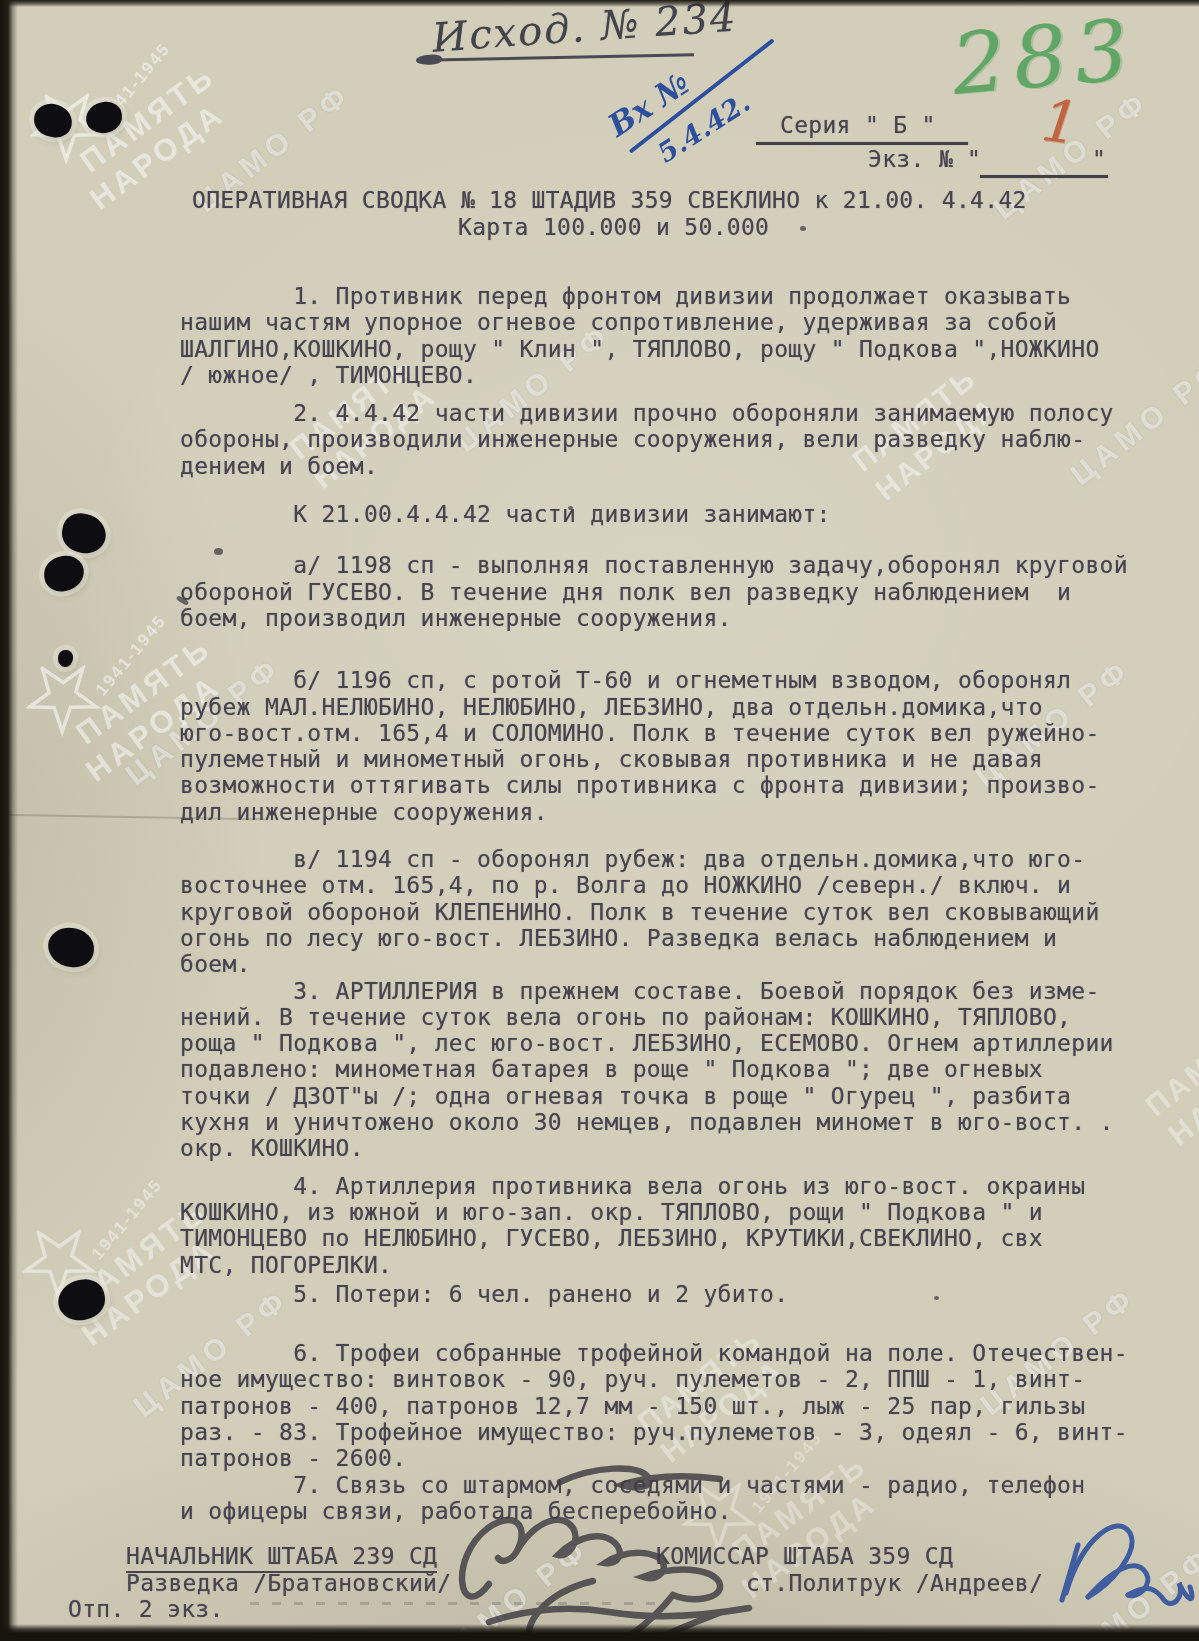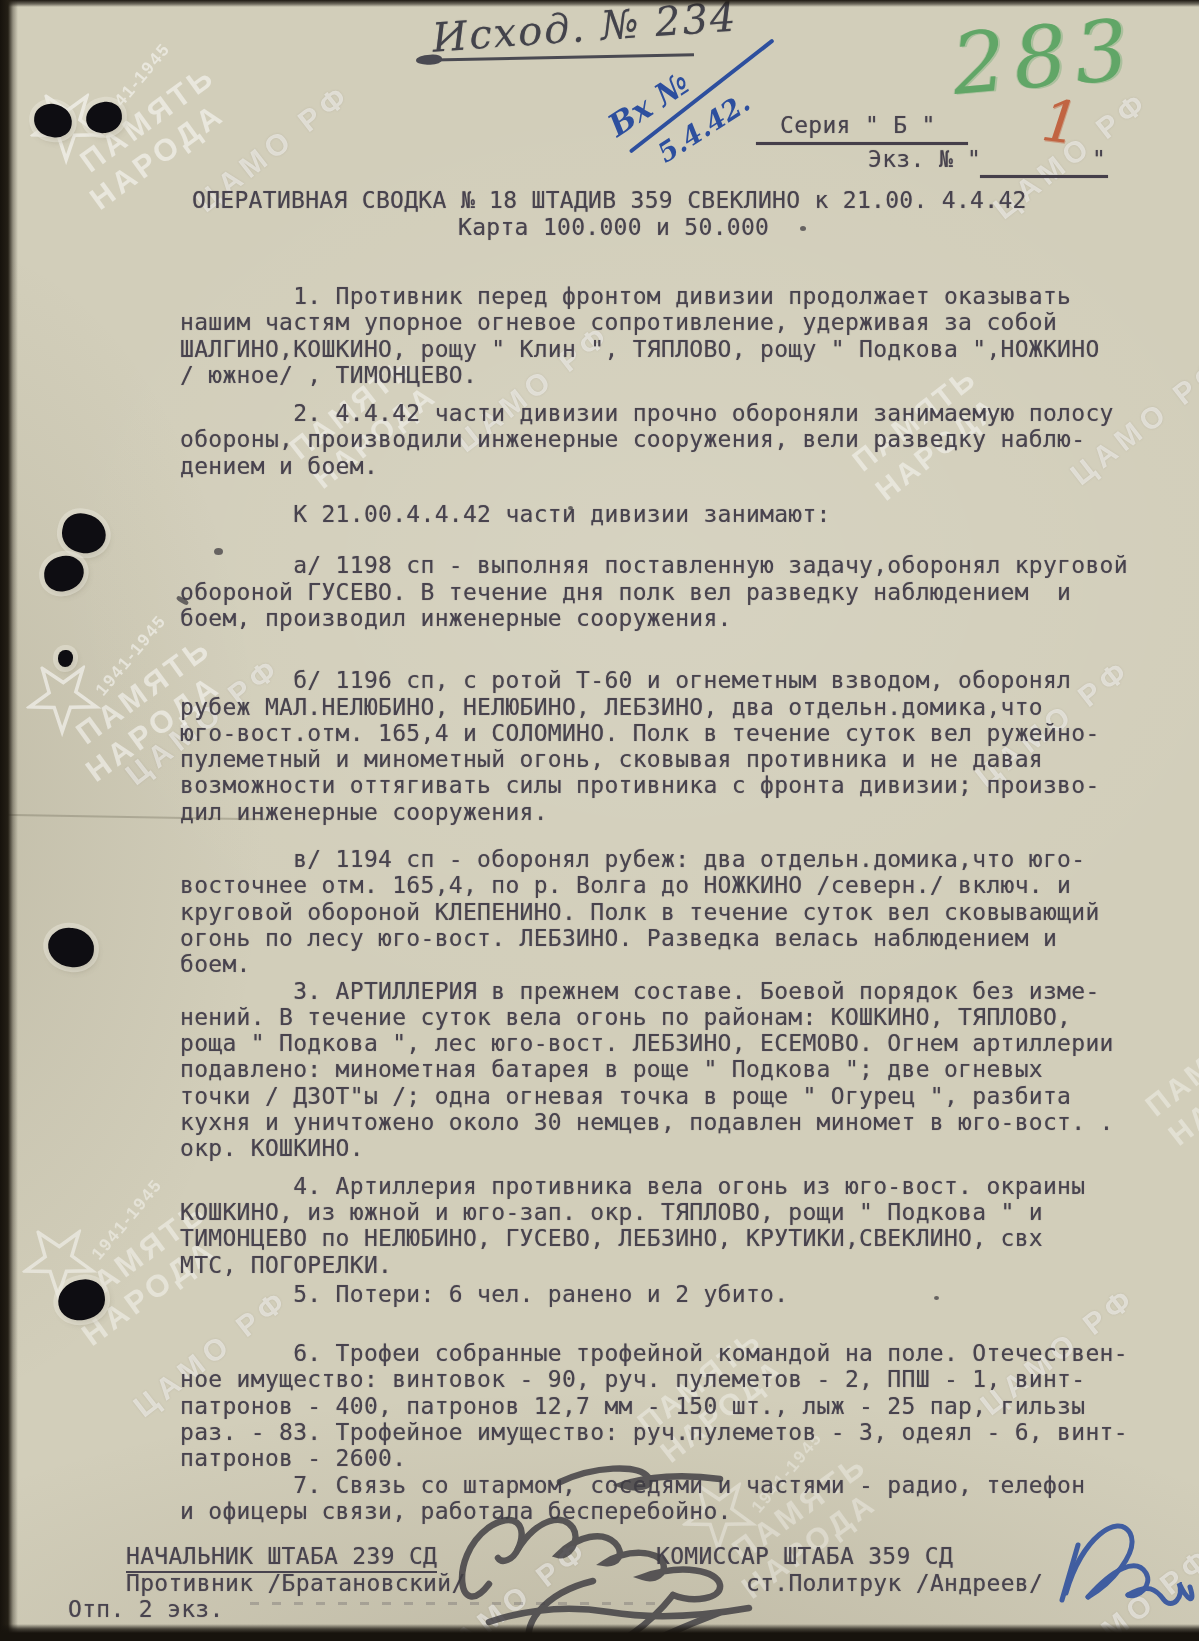--- a/index.html
+++ b/index.html
@@ -138,21 +138,21 @@
   <div class="typed" style="left:868px;top:146px;">Экз. № "</div>
   <div class="typed" style="left:1092px;top:146px;">"</div>
   <div class="underline-bar" style="left:980px;top:175px;width:128px;"></div>
 
   <div class="typed" style="left:192px;top:187px;">ОПЕРАТИВНАЯ СВОДКА № 18 ШТАДИВ 359 СВЕКЛИНО к 21.00. 4.4.42</div>
   <div class="typed" style="left:458px;top:214px;">Карта 100.000 и 50.000</div>
 
   <div class="typed body-text"><div class="para"><div class="line">        1. Противник перед фронтом дивизии продолжает оказывать</div><div class="line">нашим частям упорное огневое сопротивление, удерживая за собой</div><div class="line">ШАЛГИНО,КОШКИНО, рощу " Клин ", ТЯПЛОВО, рощу " Подкова ",НОЖКИНО</div><div class="line">/ южное/ , ТИМОНЦЕВО.</div></div><div class="para"><div class="line">        2. 4.4.42 части дивизии прочно обороняли занимаемую полосу</div><div class="line">обороны, производили инженерные сооружения, вели разведку наблю-</div><div class="line">дением и боем.</div></div><div class="para"><div class="line">        К 21.00.4.4.42 части дивизии занимают:</div></div><div class="para"><div class="line">        а/ 1198 сп - выполняя поставленную задачу,оборонял круговой</div><div class="line">обороной ГУСЕВО. В течение дня полк вел разведку наблюдением  и</div><div class="line">боем, производил инженерные сооружения.</div></div><div class="para"><div class="line">        б/ 1196 сп, с ротой Т-60 и огнеметным взводом, оборонял</div><div class="line">рубеж МАЛ.НЕЛЮБИНО, НЕЛЮБИНО, ЛЕБЗИНО, два отдельн.домика,что</div><div class="line">юго-вост.отм. 165,4 и СОЛОМИНО. Полк в течение суток вел ружейно-</div><div class="line">пулеметный и минометный огонь, сковывая противника и не давая</div><div class="line">возможности оттягивать силы противника с фронта дивизии; произво-</div><div class="line">дил инженерные сооружения.</div></div><div class="para"><div class="line">        в/ 1194 сп - оборонял рубеж: два отдельн.домика,что юго-</div><div class="line">восточнее отм. 165,4, по р. Волга до НОЖКИНО /северн./ включ. и</div><div class="line">круговой обороной КЛЕПЕНИНО. Полк в течение суток вел сковывающий</div><div class="line">огонь по лесу юго-вост. ЛЕБЗИНО. Разведка велась наблюдением и</div><div class="line">боем.</div></div><div class="para"><div class="line">        3. АРТИЛЛЕРИЯ в прежнем составе. Боевой порядок без изме-</div><div class="line">нений. В течение суток вела огонь по районам: КОШКИНО, ТЯПЛОВО,</div><div class="line">роща " Подкова ", лес юго-вост. ЛЕБЗИНО, ЕСЕМОВО. Огнем артиллерии</div><div class="line">подавлено: минометная батарея в роще " Подкова "; две огневых</div><div class="line">точки / ДЗОТ"ы /; одна огневая точка в роще " Огурец ", разбита</div><div class="line">кухня и уничтожено около 30 немцев, подавлен миномет в юго-вост. .</div><div class="line">окр. КОШКИНО.</div></div><div class="para"><div class="line">        4. Артиллерия противника вела огонь из юго-вост. окраины</div><div class="line">КОШКИНО, из южной и юго-зап. окр. ТЯПЛОВО, рощи " Подкова " и</div><div class="line">ТИМОНЦЕВО по НЕЛЮБИНО, ГУСЕВО, ЛЕБЗИНО, КРУТИКИ,СВЕКЛИНО, свх</div><div class="line">МТС, ПОГОРЕЛКИ.</div></div><div class="para"><div class="line">        5. Потери: 6 чел. ранено и 2 убито.</div></div><div class="para"><div class="line">        6. Трофеи собранные трофейной командой на поле. Отечествен-</div><div class="line">ное имущество: винтовок - 90, руч. пулеметов - 2, ППШ - 1, винт-</div><div class="line">патронов - 400, патронов 12,7 мм - 150 шт., лыж - 25 пар, гильзы</div><div class="line">раз. - 83. Трофейное имущество: руч.пулеметов - 3, одеял - 6, винт-</div><div class="line">патронов - 2600.</div></div><div class="para"><div class="line">        7. Связь со штармом, соседями и частями - радио, телефон</div><div class="line">и офицеры связи, работала бесперебойно.</div></div></div>
 
   <div class="typed" style="left:126px;top:1543px;"><span class="u-role">НАЧАЛЬНИК ШТАБА 239 СД</span></div>
-  <div class="typed" style="left:126px;top:1570px;">Противник /Братановский/</div>
+  <div class="typed" style="left:126px;top:1570px;">Разведка /Братановский/</div>
   <div class="typed" style="left:656px;top:1543px;">КОМИССАР ШТАБА 359 СД</div>
   <div class="typed" style="left:746px;top:1570px;">ст.Политрук /Андреев/</div>
   <div class="typed" style="left:68px;top:1596px;">Отп. 2 экз.</div>
   <div class="dashline"></div>
 
   <svg class="sig-svg" style="left:432px;top:1462px;" width="342" height="178" viewBox="0 0 342 178">
     <g fill="none" stroke="#3f3d42" stroke-width="6.5" stroke-linecap="round" opacity=".82">
       <path d="M 128,20 C 162,4 206,2 216,15 C 223,25 204,28 190,23 C 214,14 252,12 288,17"></path>
       <path d="M 57,122 C 27,162 16,96 56,66 C 82,48 97,63 86,87 C 81,98 70,102 66,96"></path>
       <path d="M 86,87 C 106,56 131,51 141,66 C 149,79 136,96 126,93 C 146,73 171,69 183,81 C 193,91 186,103 173,101 C 196,86 226,89 231,101 C 235,111 223,119 211,115 C 251,101 286,109 288,123 C 290,137 261,141 241,133"></path>

